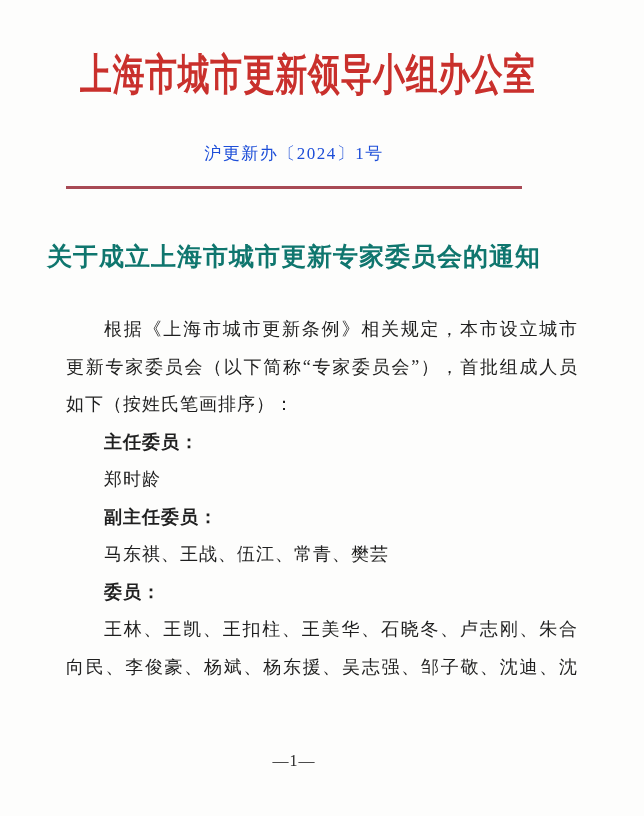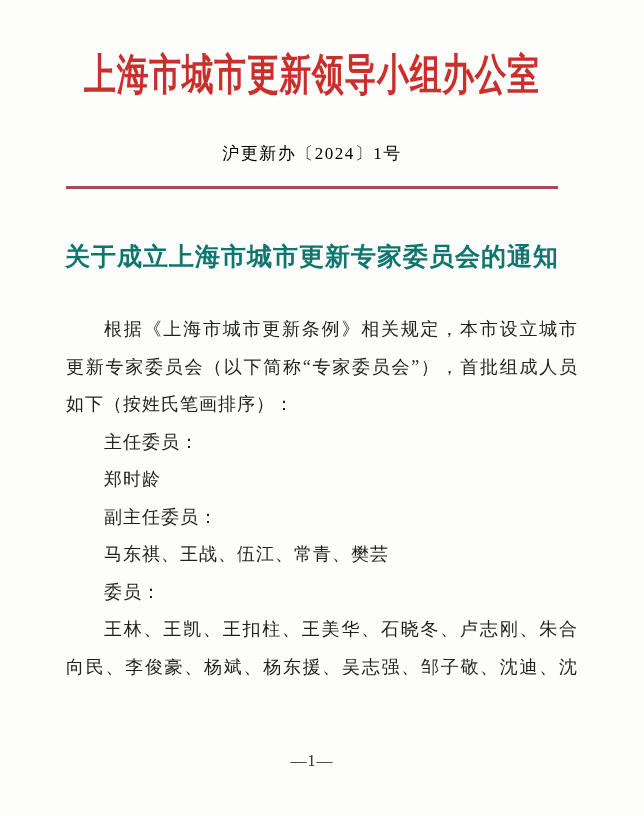--- a/index.html
+++ b/index.html
@@ -12,21 +12,20 @@
     width: 644px; height: 816px;
     background: #fdfdfc;
     font-family: "Liberation Serif", "DejaVu Serif", serif;
     color: var(--ink);
     overflow: hidden;
   }
   .page {
     position: relative;
     width: 588px; height: 816px;
     background: #fdfdfc;
-    padding-left: 36px;
   }
   .org-header {
     position: absolute;
     top: 50px; left: 0; width: 100%;
     text-align: center;
     white-space: nowrap;
   }
   .org-header .scale {
     display: inline-block;
     transform: scaleX(0.74);
@@ -36,21 +35,21 @@
     font-weight: bold;
     color: var(--header-red);
     letter-spacing: 1px;
   }
   .doc-number {
     position: absolute;
     top: 142px; left: 0; width: 100%;
     text-align: center;
     font-size: 17px;
     letter-spacing: 1.5px;
-    color: #000000;
+    color: #1d4ed8;
   }
   .red-rule {
     position: absolute;
     top: 186px; left: 66px; right: 66px;
     height: 3px;
     background: var(--rule-red);
   }
   .doc-title {
     position: absolute;
     top: 240px; left: 0; width: 100%;
@@ -67,21 +66,21 @@
   }
   .doc-body .line {
     height: 37.5px;
     line-height: 37.5px;
     font-size: 18px;
     letter-spacing: 1px;
     white-space: nowrap;
     color: var(--ink);
   }
   .doc-body .line.indent { padding-left: 38px; }
-  .doc-body .line.bold { font-weight: normal; }
+  .doc-body .line.bold { font-weight: bold; }
   .doc-body .line.fill {
     white-space: normal;
     text-align: justify;
     text-align-last: justify;
   }
   .page-number {
     position: absolute;
     top: 752px; left: 0; width: 100%;
     text-align: center;
     font-size: 16px;

